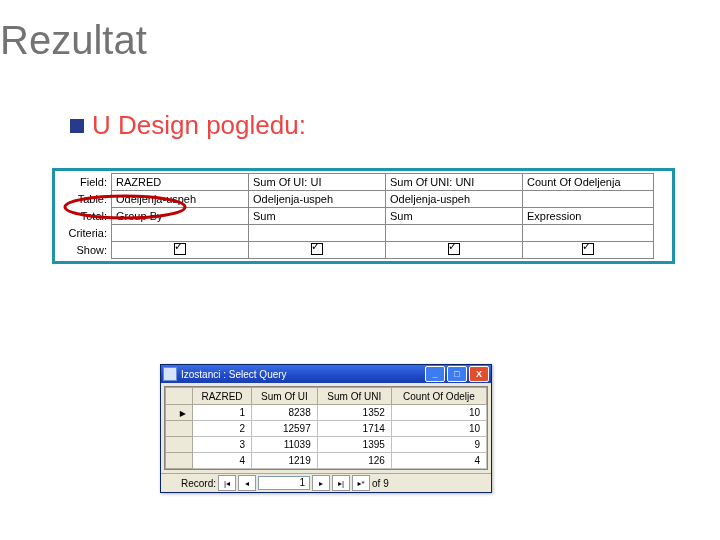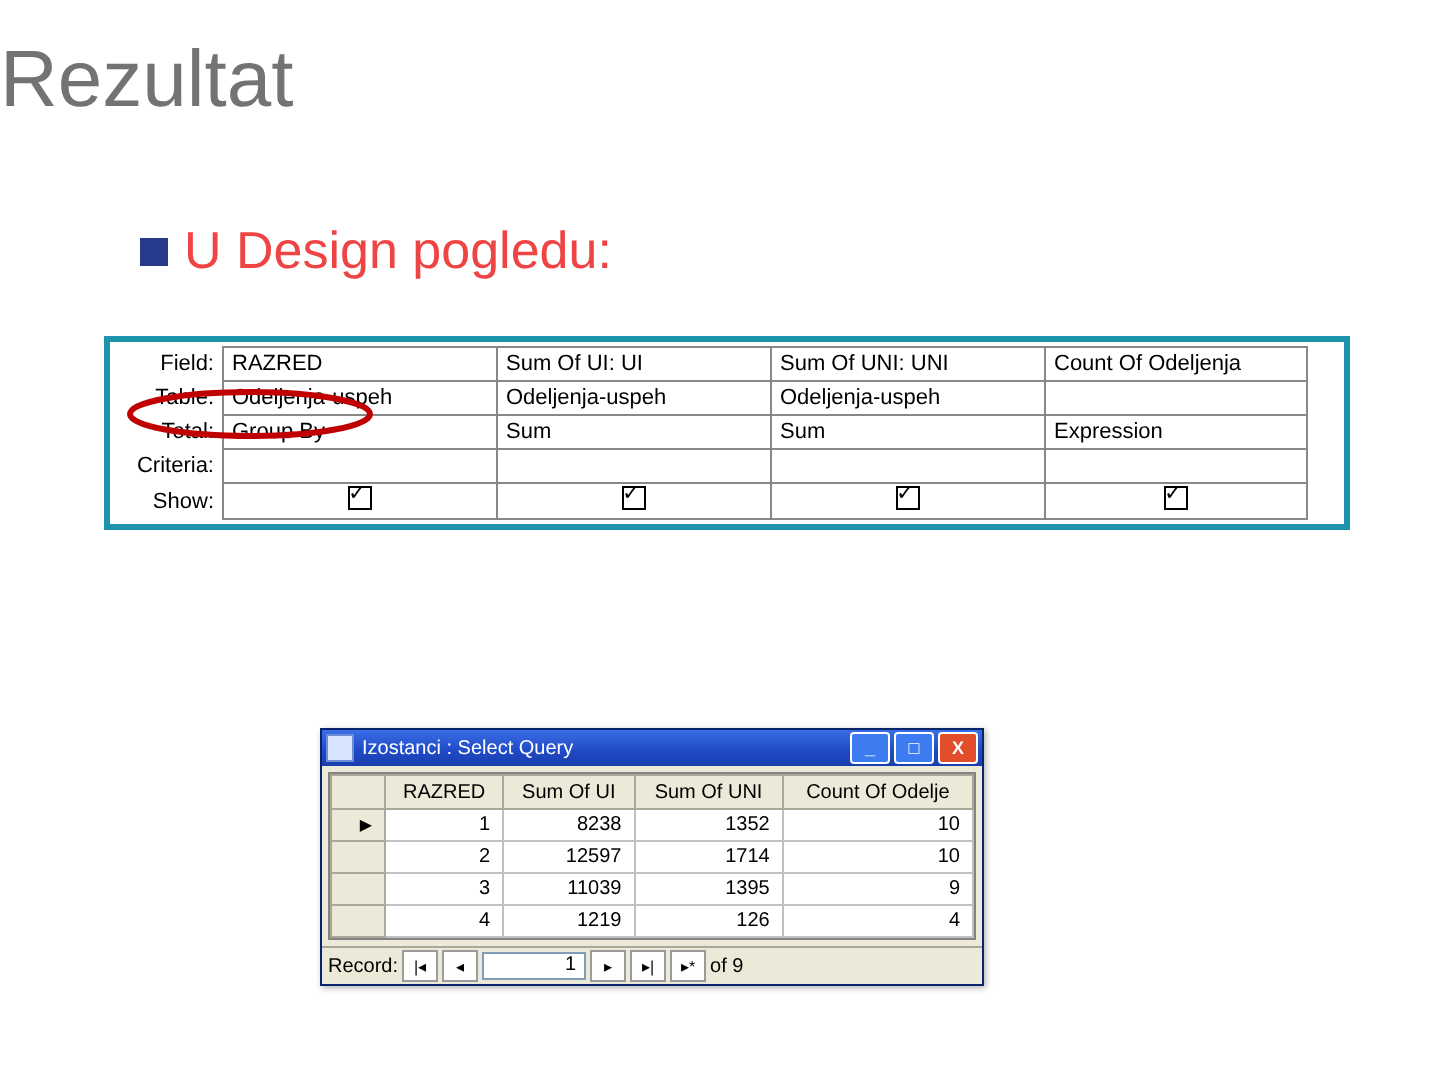--- a/index.html
+++ b/index.html
@@ -25,21 +25,21 @@
   .wb{width:18px;height:14px;margin-left:2px;border:1px solid #fff;border-radius:2px;display:flex;align-items:center;justify-content:center;font-size:9px;font-weight:bold;}
   .wb.min{background:#3d7cf0;color:#fff;}
   .wb.max{background:#3d7cf0;color:#fff;}
   .wb.cls{background:#e24e2b;color:#fff;}
   .dsheet{margin:3px;border:1px solid #848484;background:#fff;}
   table.ds{border-collapse:collapse;font-family:Tahoma,Arial,sans-serif;font-size:10px;width:100%;}
   table.ds th{background:#ece9d8;border:1px solid #aca899;font-weight:normal;padding:1px 4px;height:14px;}
   table.ds td{border:1px solid #c0c0c0;padding:1px 6px;text-align:right;height:13px;}
   table.ds td.rh{background:#ece9d8;border:1px solid #aca899;width:14px;}
   table.ds td.rh.sel::after{content:"▶";font-size:8px;color:#000;}
-  .recbar{height:18px;background:#ece9d8;border-top:1px solid #aca899;display:flex;align-items:center;padding:0 3px;gap:2px;font-size:10px;}
+  .recbar{height:18px;background:#ece9d8;border-top:1px solid #aca899;display:flex;align-items:center;padding:0 20px;gap:2px;font-size:10px;}
   .rbtn{width:16px;height:14px;background:#fefefe;border:1px solid #9a9a9a;display:flex;align-items:center;justify-content:center;font-size:8px;}
   .rbox{width:42px;height:12px;background:#fff;border:1px solid #7f9db9;text-align:right;padding:0 4px;}
 </style>
 </head>
 <body>
 
 <div class="slide">
   <div class="title">Rezultat</div>
 
   <div class="bullet-row b1">

